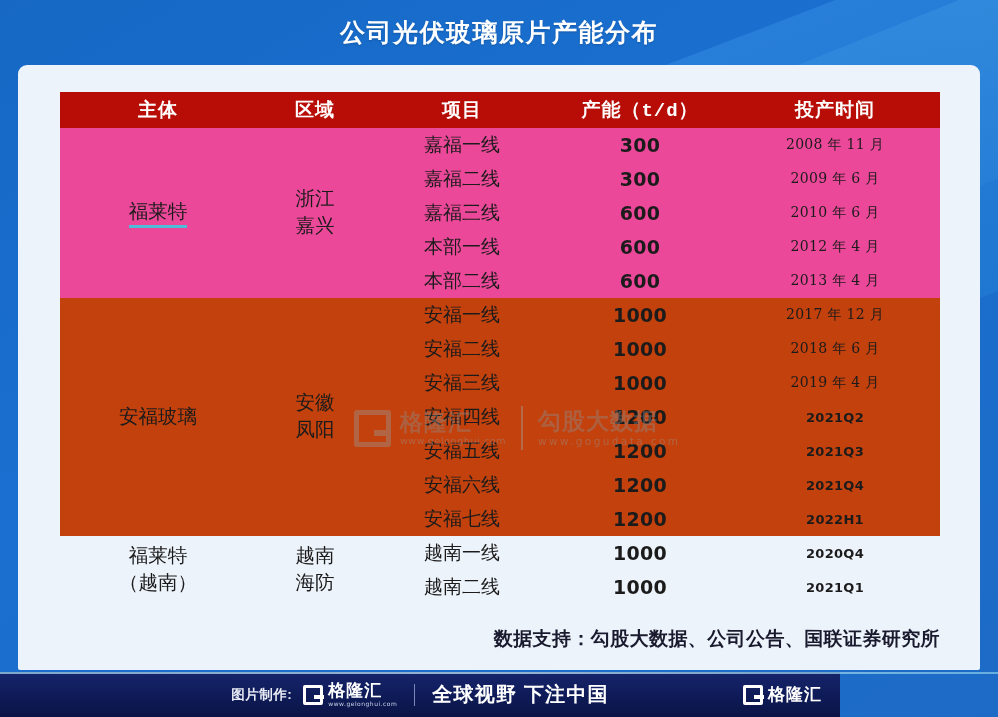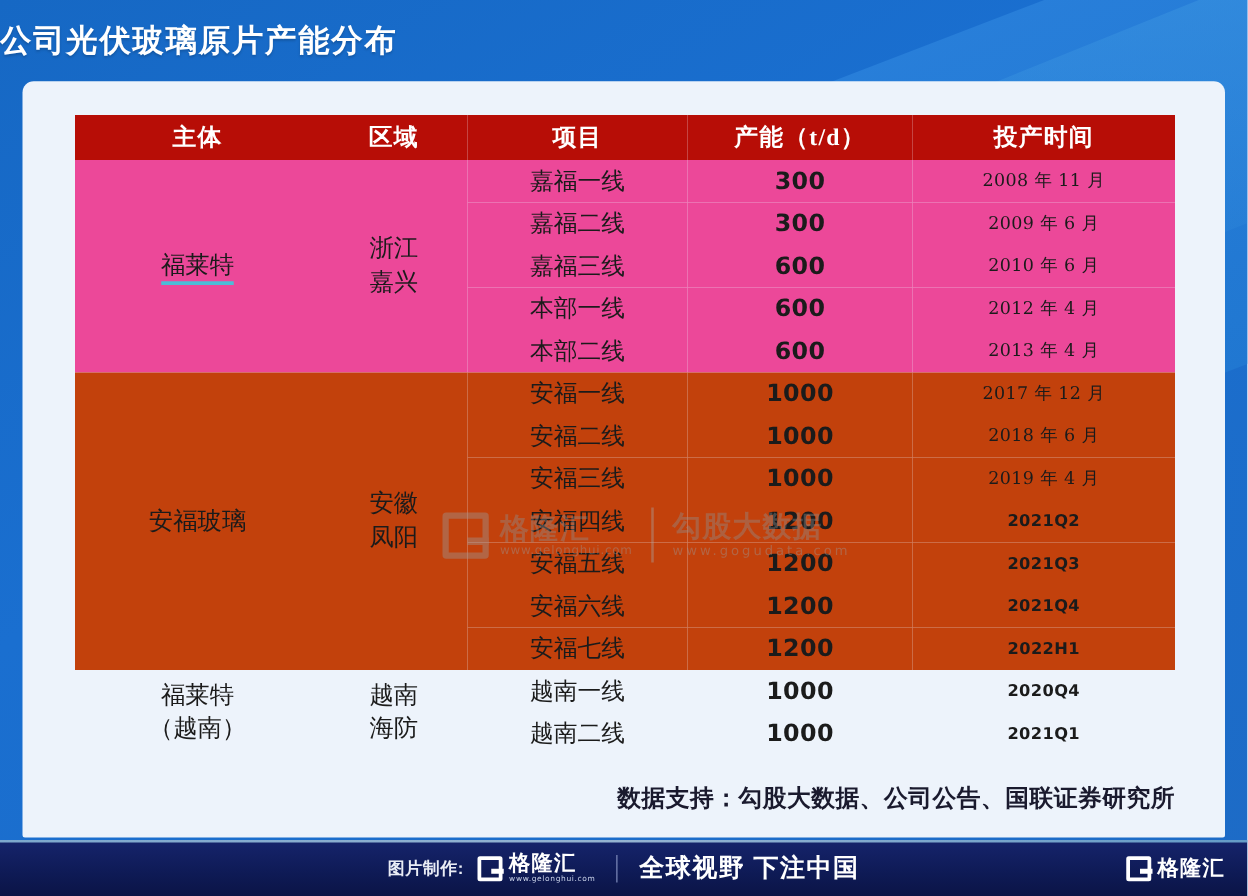--- a/index.html
+++ b/index.html
@@ -45,20 +45,21 @@
   }
 
   
   .title-band {
     position: absolute;
     top: 0; left: 0;
     width: 998px;
     height: 64px;
     display: flex;
     align-items: center;
+    justify-content: center;
     z-index: 4;
   }
   .title-text {
     color: #ffffff;
     font-size: 25px;
     font-weight: bold;
     letter-spacing: 1.5px;
     text-shadow: 0 1px 2px rgba(0,0,0,.18);
     white-space: nowrap;
   }
@@ -93,21 +94,21 @@
 
   .tbl thead th {
     background: #b70d06;
     color: #ffffff;
     font-size: 19px;
     font-weight: bold;
     height: 36px;
     letter-spacing: 1px;
     text-align: center;
     vertical-align: middle;
-    font-family: Liberation Serif, serif;
+    font-family: Liberation Mono, monospace;
     margin-left: 36px;
   }
 
   .tbl tbody td {
     height: 34px;
     text-align: center;
     vertical-align: middle;
     font-size: 19px;
     color: #1b1b1b;
     font-family: "DejaVu Serif", "Liberation Serif", serif;
@@ -210,21 +211,21 @@
     font-weight: bold;
     color: #1a1a2e;
     letter-spacing: .4px;
     white-space: nowrap;
   }
 
   
   .bottom-bar {
     position: absolute;
     left: 0; bottom: 0;
-    width: 998px;
+    width: 840px;
     height: 45px;
     background: linear-gradient(180deg, #16246c 0%, #0e1a55 60%, #0b1446 100%);
     z-index: 6;
     display: flex;
     align-items: center;
   }
   .bar-hairline {
     position: absolute;
     left: 0; top: 0;
     width: 998px; height: 2px;

